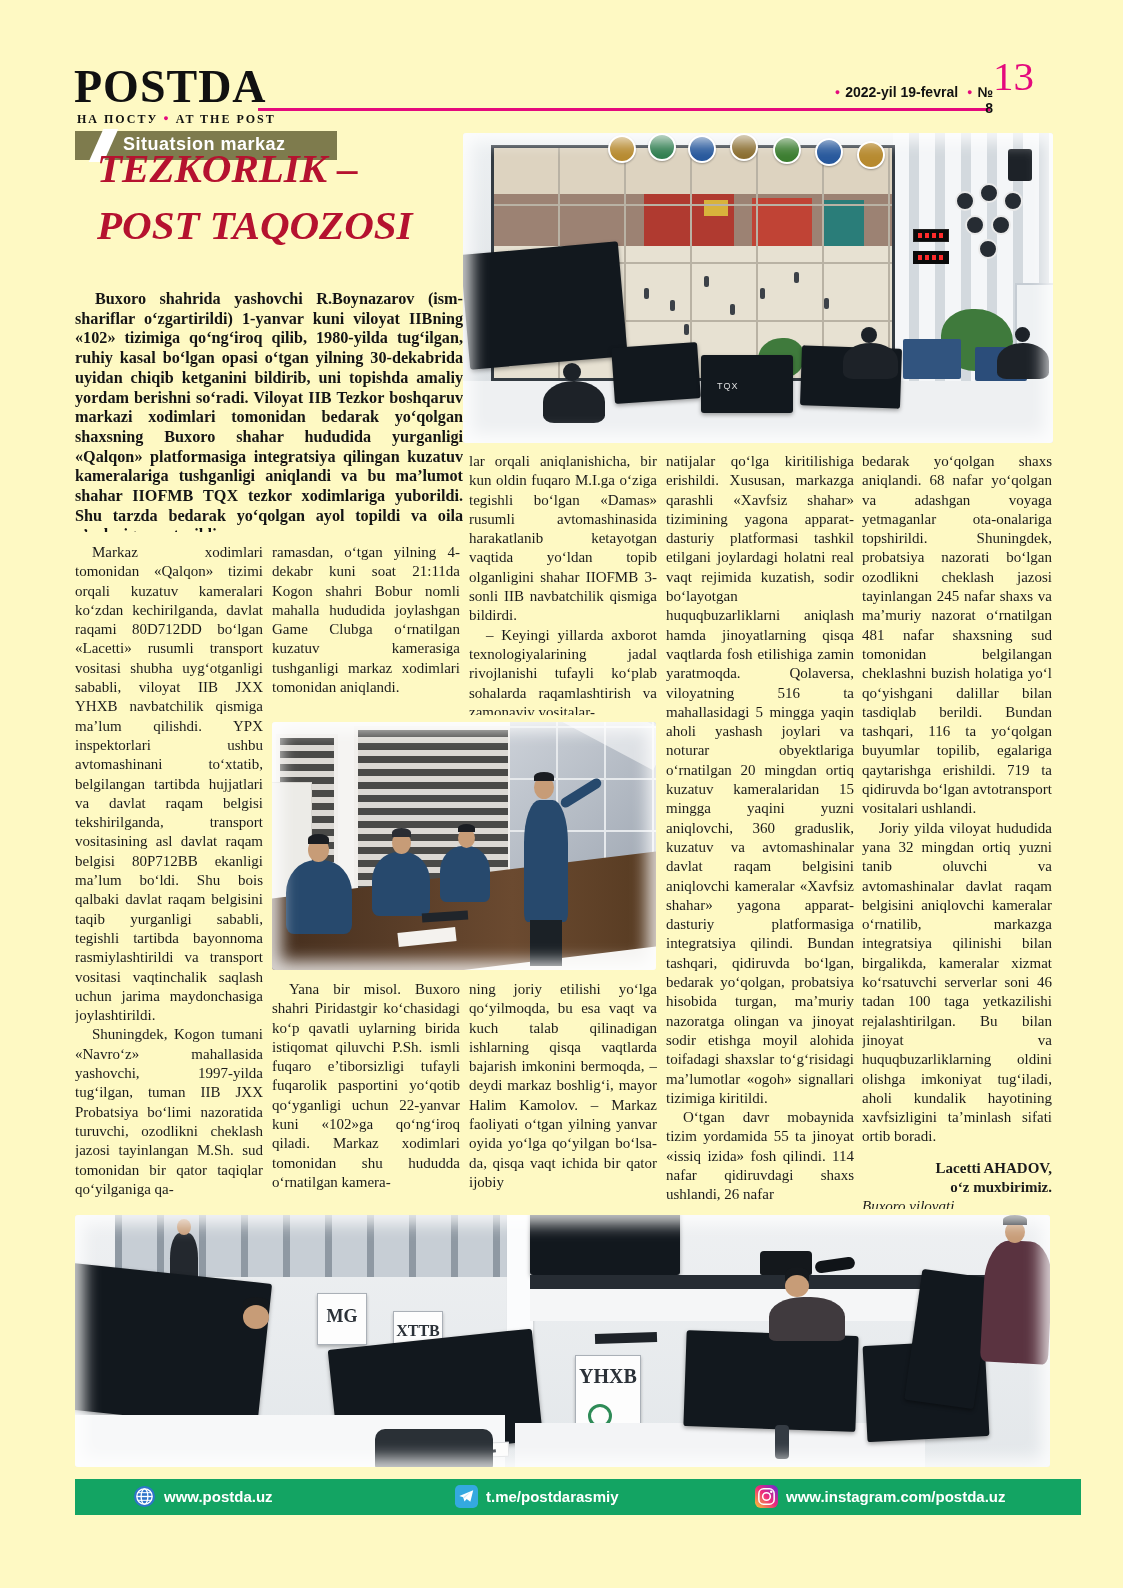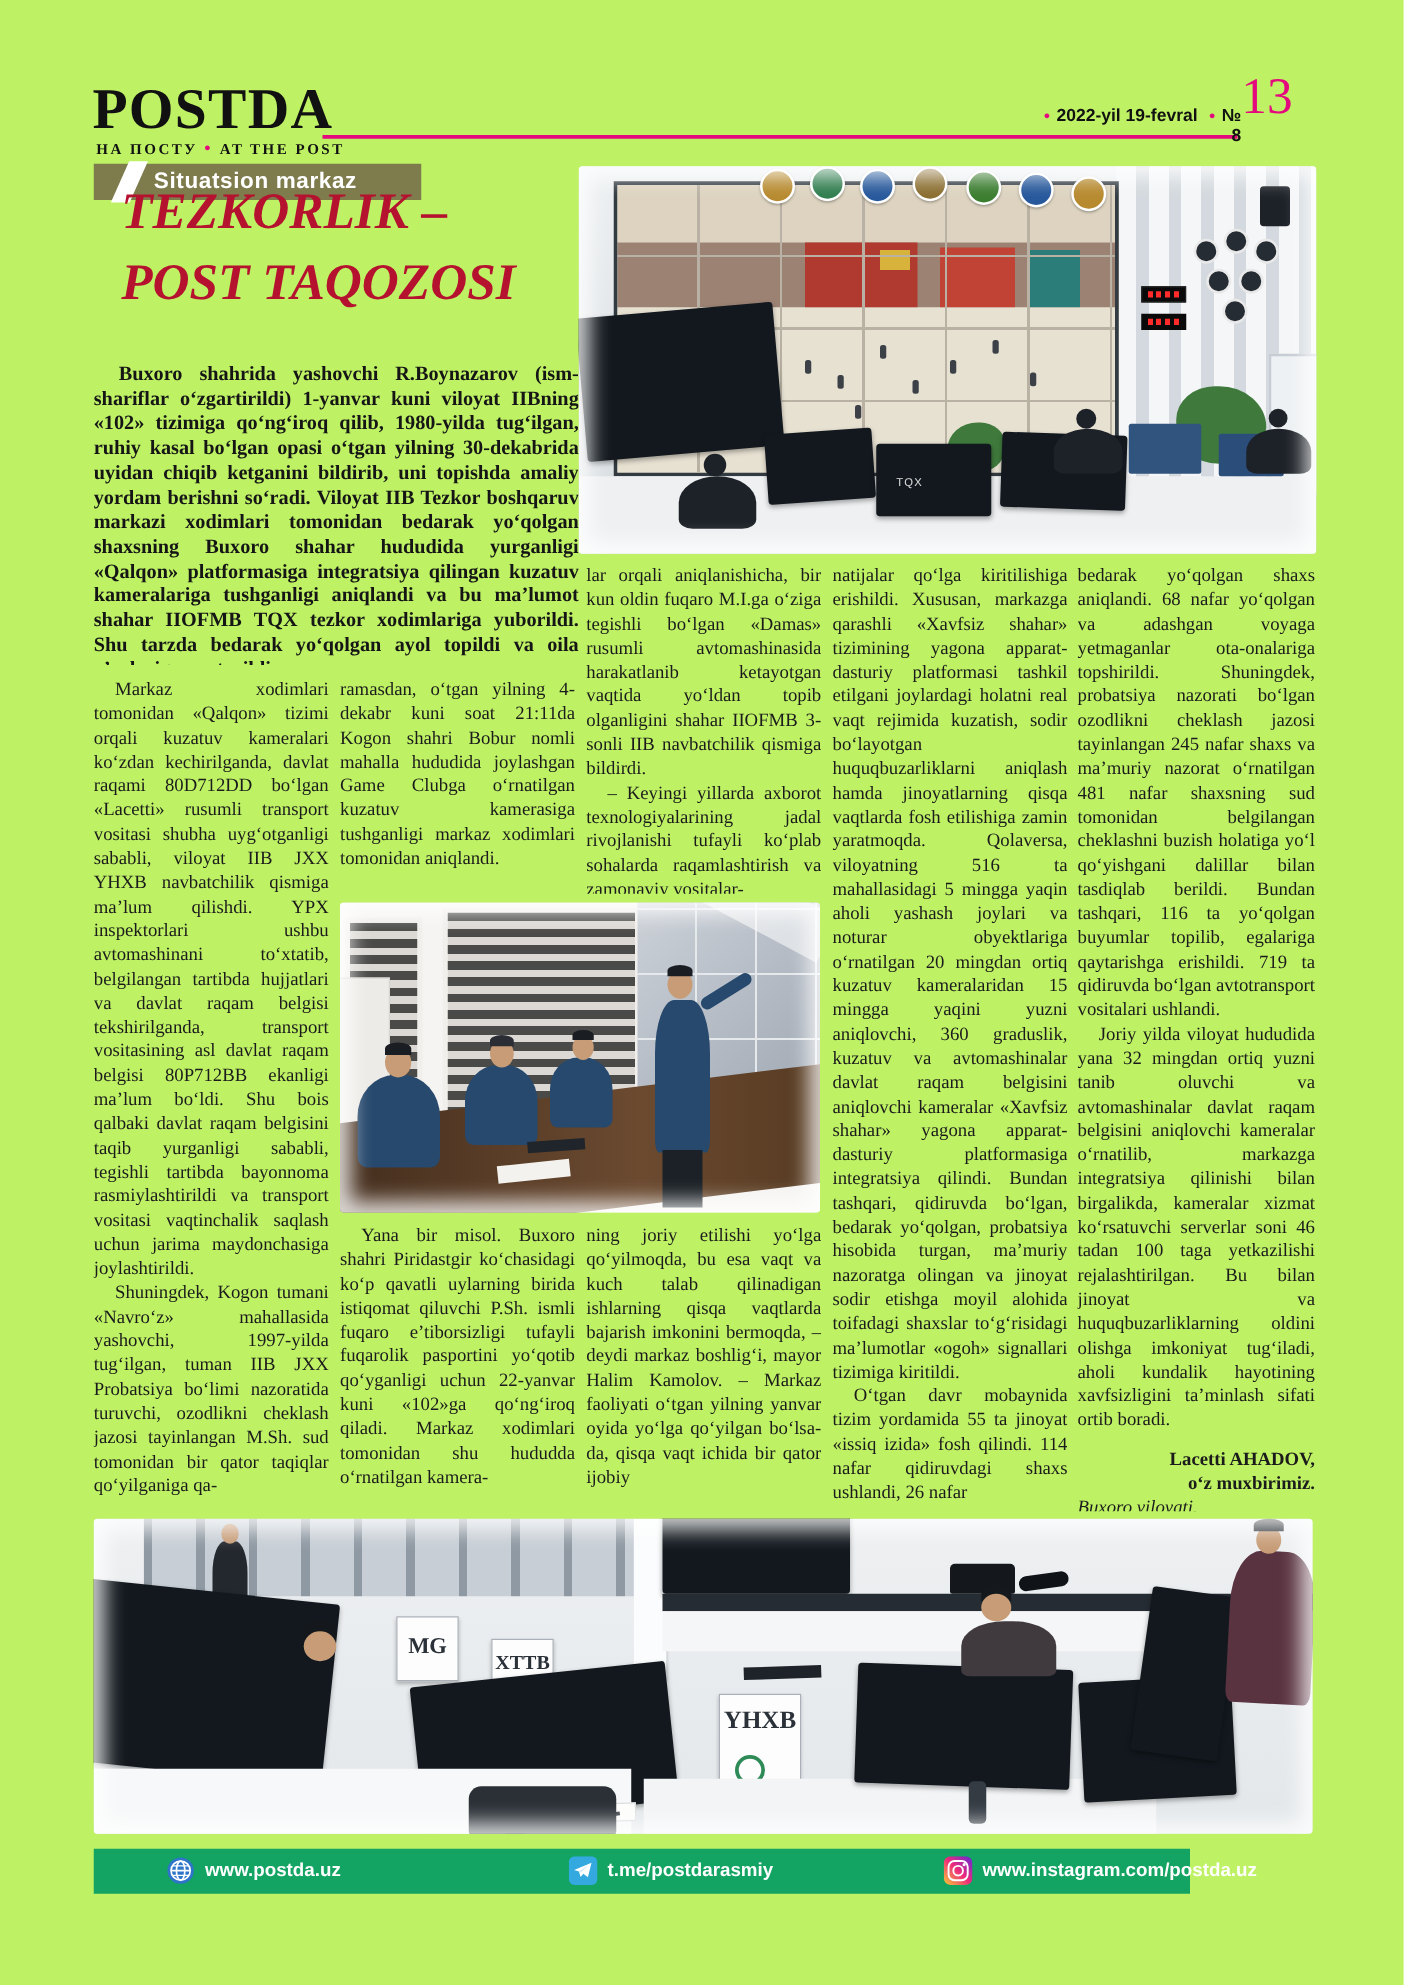--- a/index.html
+++ b/index.html
@@ -1,16 +1,16 @@
 <!DOCTYPE html>
 <html><head>
 <meta charset="utf-8">
 <style>
   html,body{margin:0;padding:0;background:#fff;}
-  .page{position:relative;width:1123px;height:1588px;background:#bef264;overflow:hidden;
+  .page{position:relative;width:1123px;height:1588px;background:#fef9c3;overflow:hidden;
         font-family:"Liberation Serif",serif;color:#1e1e1e;}
 
   
   .logo{position:absolute;left:74px;top:60px;font-size:46px;font-weight:bold;letter-spacing:1px;color:#111;}
   .tagline{position:absolute;left:77px;top:112px;font-size:12px;font-weight:bold;letter-spacing:2px;color:#111;
            font-family:"Liberation Serif",serif;}
   .pdot::before{content:"●";color:#e40a7d;font-size:9px;vertical-align:2px;padding:0 5px;}
   .hline{position:absolute;left:258px;top:108px;width:732px;height:3px;background:#e40a7d;}
   .dateline{position:absolute;left:828px;top:84px;width:165px;font-size:14px;font-weight:bold;color:#111;
             font-family:"Liberation Sans",sans-serif;text-align:right;}
@@ -44,21 +44,21 @@
   .mon{background:#12181e;border-radius:3px;box-shadow:0 2px 4px rgba(0,0,0,.35);}
   .scr{border-radius:2px;}
   .headskin{border-radius:50%;background:#c79c77;}
   .sil{background:#1d2228;border-radius:50% 50% 18% 18%;}
   .pp{width:5px;height:11px;border-radius:2px;background:#3c4148;}
   .sign{background:#fdfdfd;border:1px solid #aab0b7;box-shadow:0 2px 3px rgba(0,0,0,.25);
         font-family:"Liberation Serif",serif;font-weight:bold;color:#2b3138;text-align:center;overflow:hidden;}
   .blind{background:repeating-linear-gradient(180deg,#4a4a48 0 7px,#dcd9d4 7px 13px);border:4px solid #f1efec;}
 
   
-  .footer{position:absolute;left:75px;top:1479px;width:877px;height:36px;background:#13a463;}
+  .footer{position:absolute;left:75px;top:1479px;width:1006px;height:36px;background:#13a463;}
   .flink{position:absolute;top:6px;display:flex;align-items:center;gap:8px;
          font-family:"Liberation Sans",sans-serif;font-weight:bold;font-size:15px;color:#fff;}
   .flink svg{display:block;}
 </style>
 </head>
 <body>
 
 <div class="page">
 
   <div class="logo">POSTDA</div>

